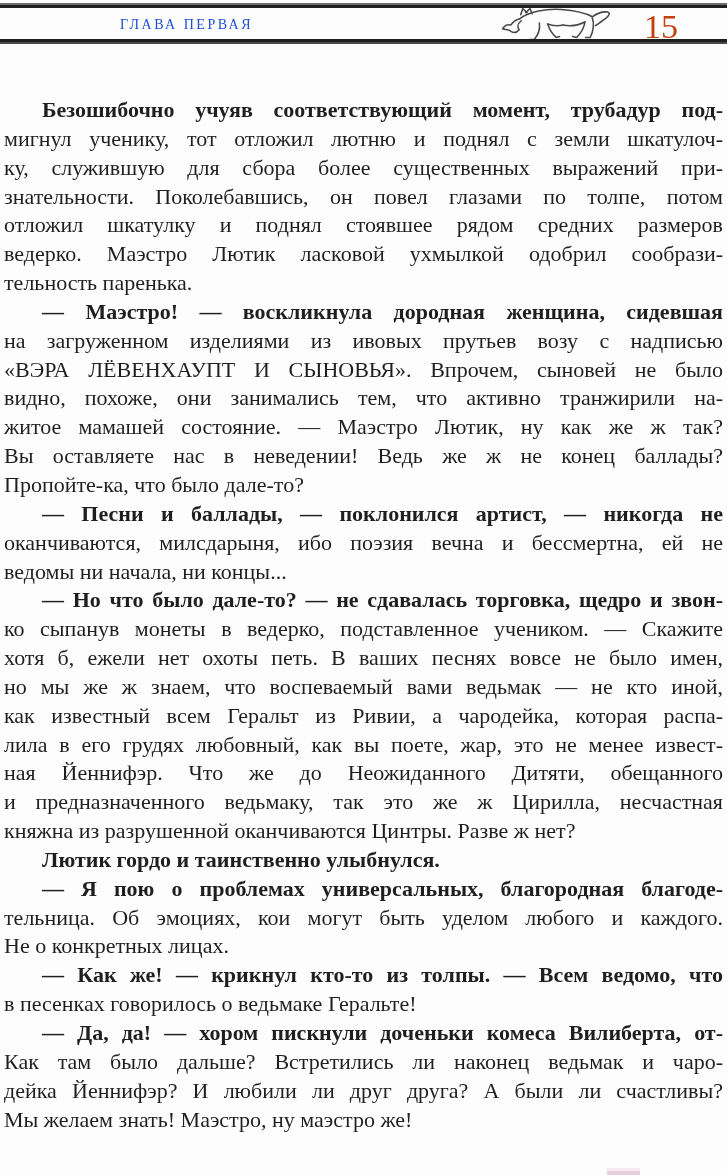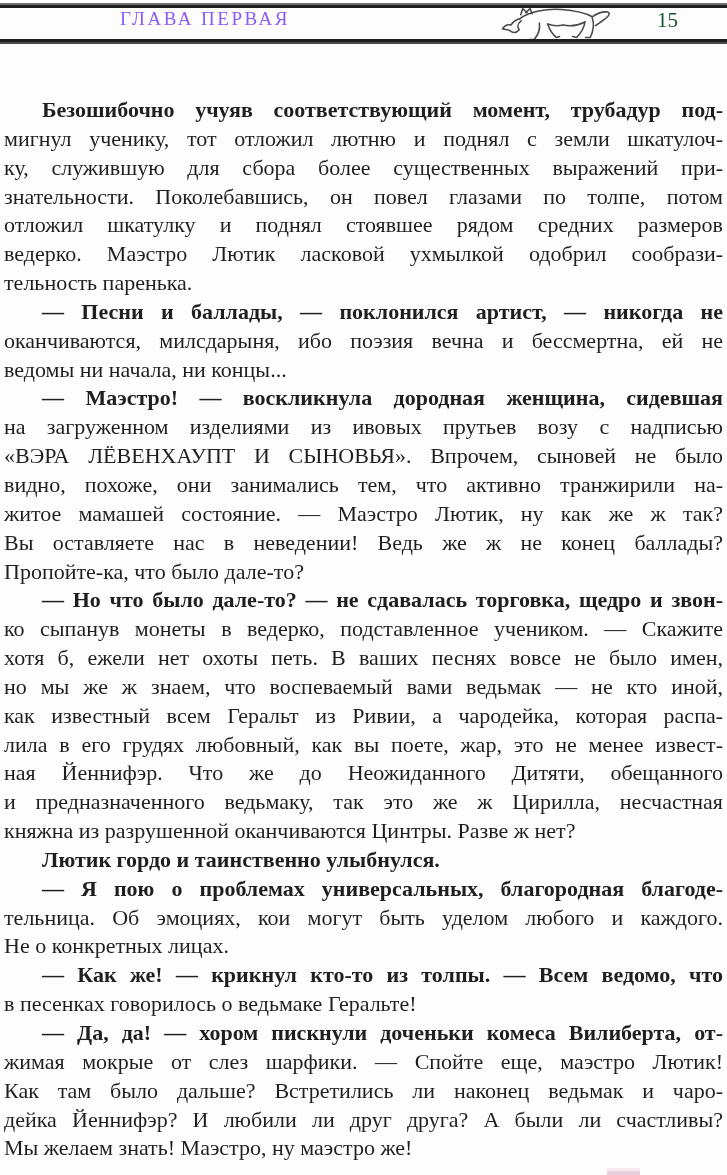--- a/index.html
+++ b/index.html
@@ -19,28 +19,28 @@
   .page{position:relative;width:727px;height:1175px;}
 
   
   .page-header{position:absolute;left:0;top:0;width:727px;height:48px;}
   .rule{position:absolute;left:0;width:727px;}
   .rule-top{top:3px;height:2px;background:var(--rule-mid);
             border-top:2px solid #6f6f6f;border-bottom:3px solid var(--rule-dark);}
   .rule-bottom{top:39px;height:2px;background:var(--rule-mid);
             border-top:3px solid var(--rule-dark);border-bottom:2px solid #4a4a4a;}
   .chapter-title{
-    position:absolute;left:120px;top:8px;
-    font-size:19px;letter-spacing:2.5px;color:#8b5cf6;
+    position:absolute;left:120px;top:17px;
+    font-size:14px;letter-spacing:2.5px;color:#1d4ed8;
     white-space:nowrap;
   }
   .wolf{position:absolute;left:501px;top:2px;width:112px;height:42px;}
   .page-number{
     position:absolute;right:49px;top:8px;
-    font-size:21px;color:#14532d;
+    font-size:34px;color:#c2410c;
   }
 
   
   .page-text{
     position:absolute;left:0;top:48px;width:727px;
     padding:48px 4px 0 4px;
   }
   .paragraph{margin:0;}
   .line{
     font-size:22px;
@@ -103,32 +103,32 @@
       <div class="paragraph">
         <div class="line first">Безошибочно учуяв соответствующий момент, трубадур под-</div>
         <div class="line">мигнул ученику, тот отложил лютню и поднял с земли шкатулоч-</div>
         <div class="line">ку, служившую для сбора более существенных выражений при-</div>
         <div class="line">знательности. Поколебавшись, он повел глазами по толпе, потом</div>
         <div class="line">отложил шкатулку и поднял стоявшее рядом средних размеров</div>
         <div class="line">ведерко. Маэстро Лютик ласковой ухмылкой одобрил сообрази-</div>
         <div class="line last">тельность паренька.</div>
       </div>
       <div class="paragraph">
-        <div class="line first">— Песни и баллады, — поклонился артист, — никогда не</div>
-        <div class="line">оканчиваются, милсдарыня, ибо поэзия вечна и бессмертна, ей не</div>
-        <div class="line last">ведомы ни начала, ни концы...</div>
-      </div>
-      <div class="paragraph">
         <div class="line first">— Маэстро! — воскликнула дородная женщина, сидевшая</div>
         <div class="line">на загруженном изделиями из ивовых прутьев возу с надписью</div>
         <div class="line">«ВЭРА ЛЁВЕНХАУПТ И СЫНОВЬЯ». Впрочем, сыновей не было</div>
         <div class="line">видно, похоже, они занимались тем, что активно транжирили на-</div>
         <div class="line">житое мамашей состояние. — Маэстро Лютик, ну как же ж так?</div>
         <div class="line">Вы оставляете нас в неведении! Ведь же ж не конец баллады?</div>
         <div class="line last">Пропойте-ка, что было дале-то?</div>
+      </div>
+      <div class="paragraph">
+        <div class="line first">— Песни и баллады, — поклонился артист, — никогда не</div>
+        <div class="line">оканчиваются, милсдарыня, ибо поэзия вечна и бессмертна, ей не</div>
+        <div class="line last">ведомы ни начала, ни концы...</div>
       </div>
       <div class="paragraph">
         <div class="line first">— Но что было дале-то? — не сдавалась торговка, щедро и звон-</div>
         <div class="line">ко сыпанув монеты в ведерко, подставленное учеником. — Скажите</div>
         <div class="line">хотя б, ежели нет охоты петь. В ваших песнях вовсе не было имен,</div>
         <div class="line">но мы же ж знаем, что воспеваемый вами ведьмак — не кто иной,</div>
         <div class="line">как известный всем Геральт из Ривии, а чародейка, которая распа-</div>
         <div class="line">лила в его грудях любовный, как вы поете, жар, это не менее извест-</div>
         <div class="line">ная Йеннифэр. Что же до Неожиданного Дитяти, обещанного</div>
         <div class="line">и предназначенного ведьмаку, так это же ж Цирилла, несчастная</div>
@@ -141,21 +141,20 @@
         <div class="line first">— Я пою о проблемах универсальных, благородная благоде-</div>
         <div class="line">тельница. Об эмоциях, кои могут быть уделом любого и каждого.</div>
         <div class="line last">Не о конкретных лицах.</div>
       </div>
       <div class="paragraph">
         <div class="line first">— Как же! — крикнул кто-то из толпы. — Всем ведомо, что</div>
         <div class="line last">в песенках говорилось о ведьмаке Геральте!</div>
       </div>
       <div class="paragraph">
         <div class="line first">— Да, да! — хором пискнули доченьки комеса Вилиберта, от-</div>
-        <div class="line">жимая мокрые от слез шарфики. — Спойте еще, маэстро Лютик!</div>
         <div class="line">Как там было дальше? Встретились ли наконец ведьмак и чаро-</div>
         <div class="line">дейка Йеннифэр? И любили ли друг друга? А были ли счастливы?</div>
         <div class="line last">Мы желаем знать! Маэстро, ну маэстро же!</div>
       </div>
     </div>
 
   <div class="pink-strip"></div>
 
 </div>
 

